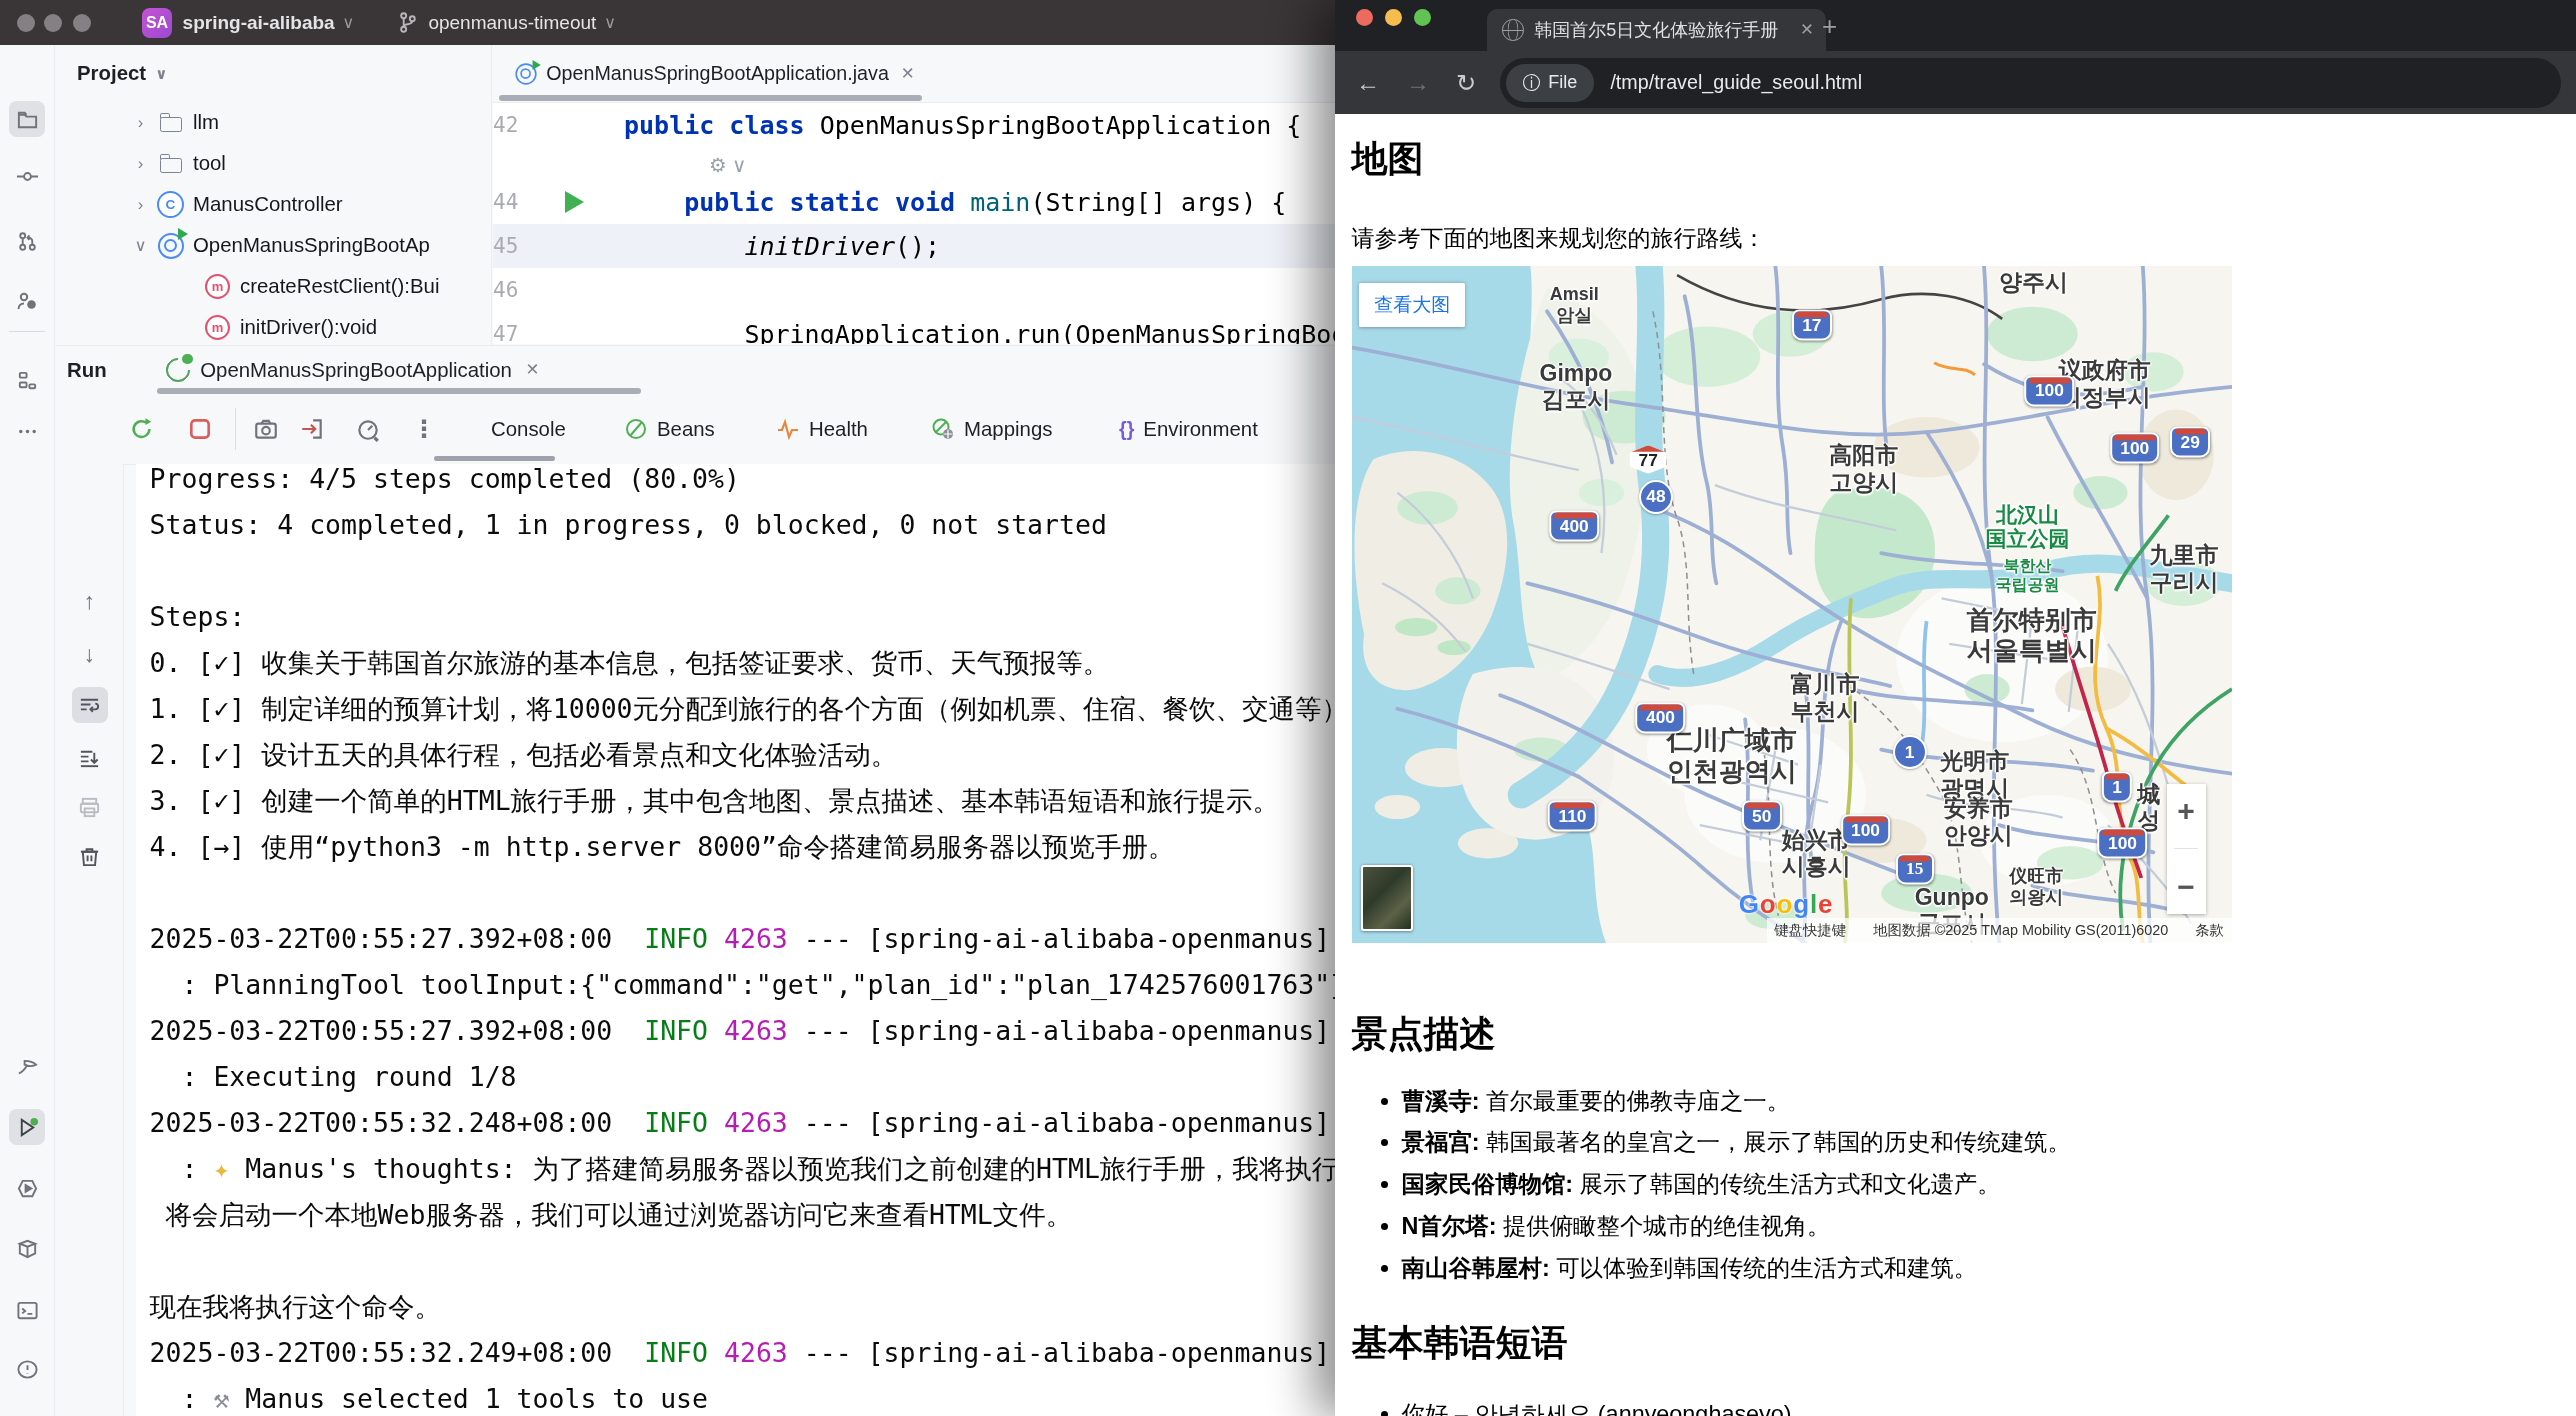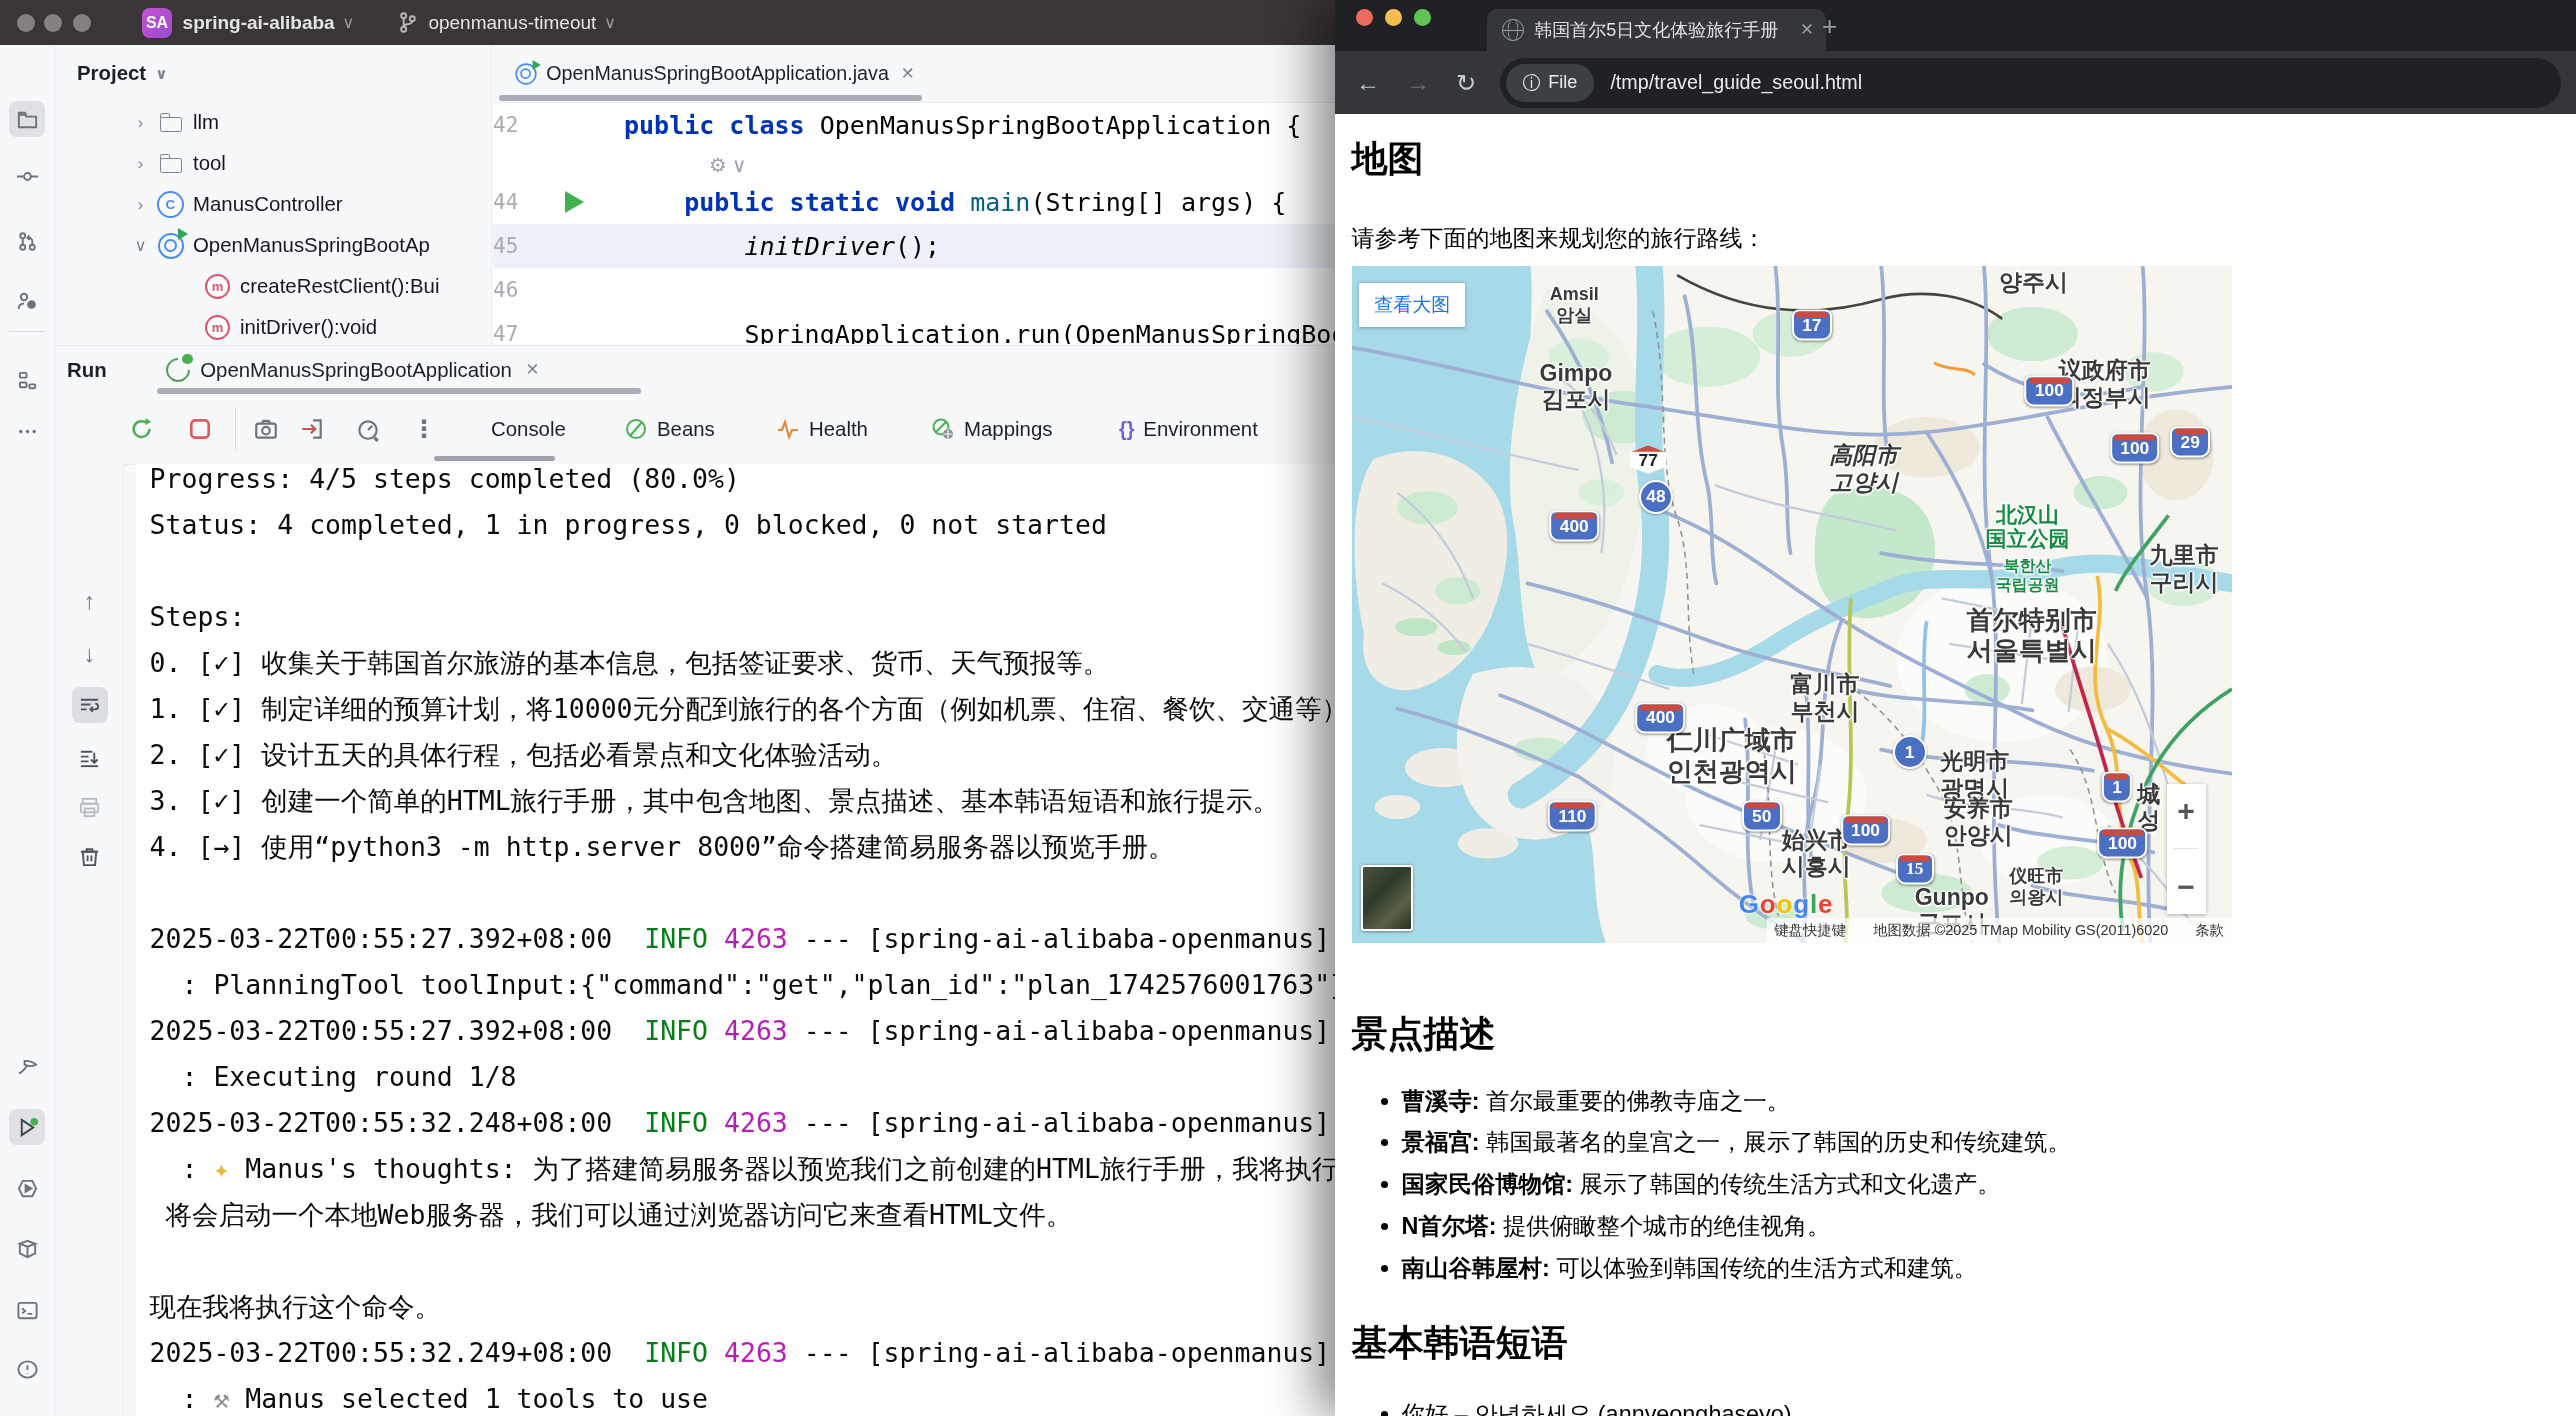--- a/index.html
+++ b/index.html
@@ -619,21 +619,21 @@
             <div class="mlabel" style="left: 77.5%; top: 2.3%; font-size: 23px;">
               <div>양주시</div>
               <div></div>
             </div>
 
             <div class="mlabel" style="left: 85.6%; top: 17.5%; font-size: 23px;">
               <div>议政府市</div>
               <div>의정부시</div>
             </div>
 
-            <div class="mlabel" style="left: 58.2%; top: 30%; font-size: 23px; font-style: italic;">
+            <div class="mlabel" style="left: 58.2%; top: 30%; font-size: 23px;">
               <div>高阳市</div>
               <div>고양시</div>
             </div>
 
             <div class="mlabel" style="left: 76.8%; top: 38.5%; font-size: 21px; color: rgb(23, 138, 67);">
               <div>北汉山</div>
               <div>国立公园</div>
             </div>
 
             <div class="mlabel" style="left: 76.8%; top: 45.8%; font-size: 16px; color: rgb(23, 138, 67);">

